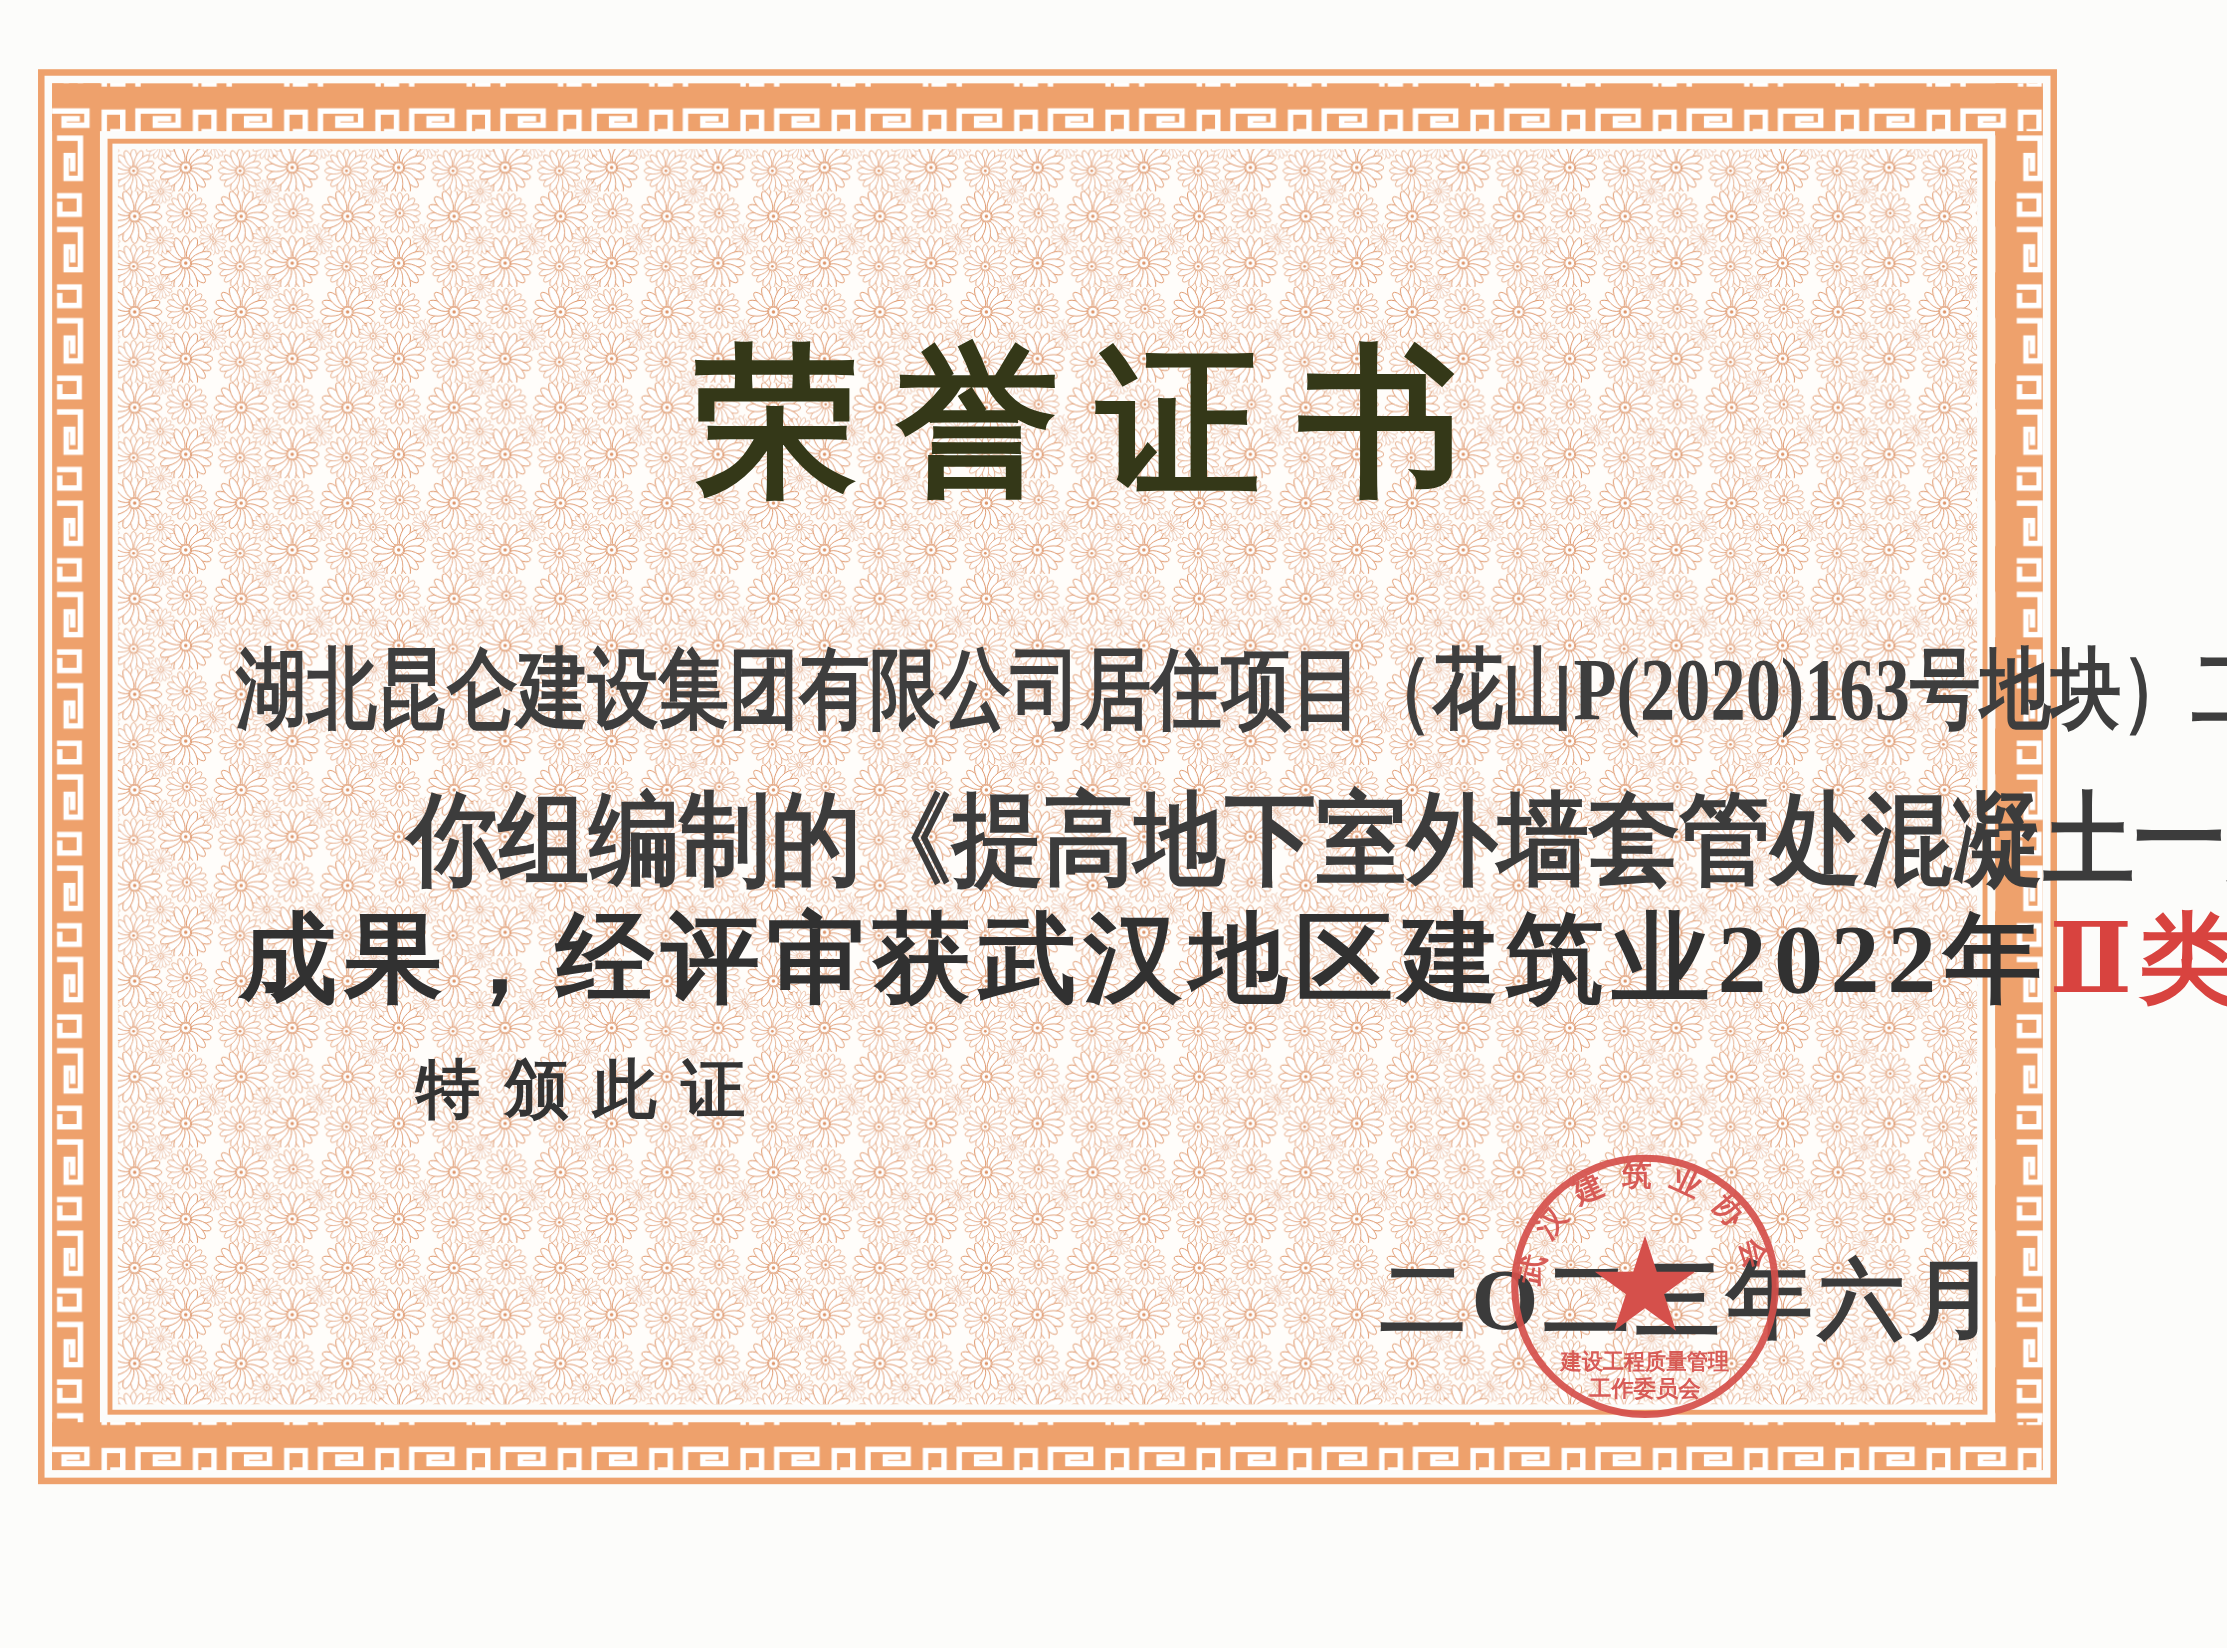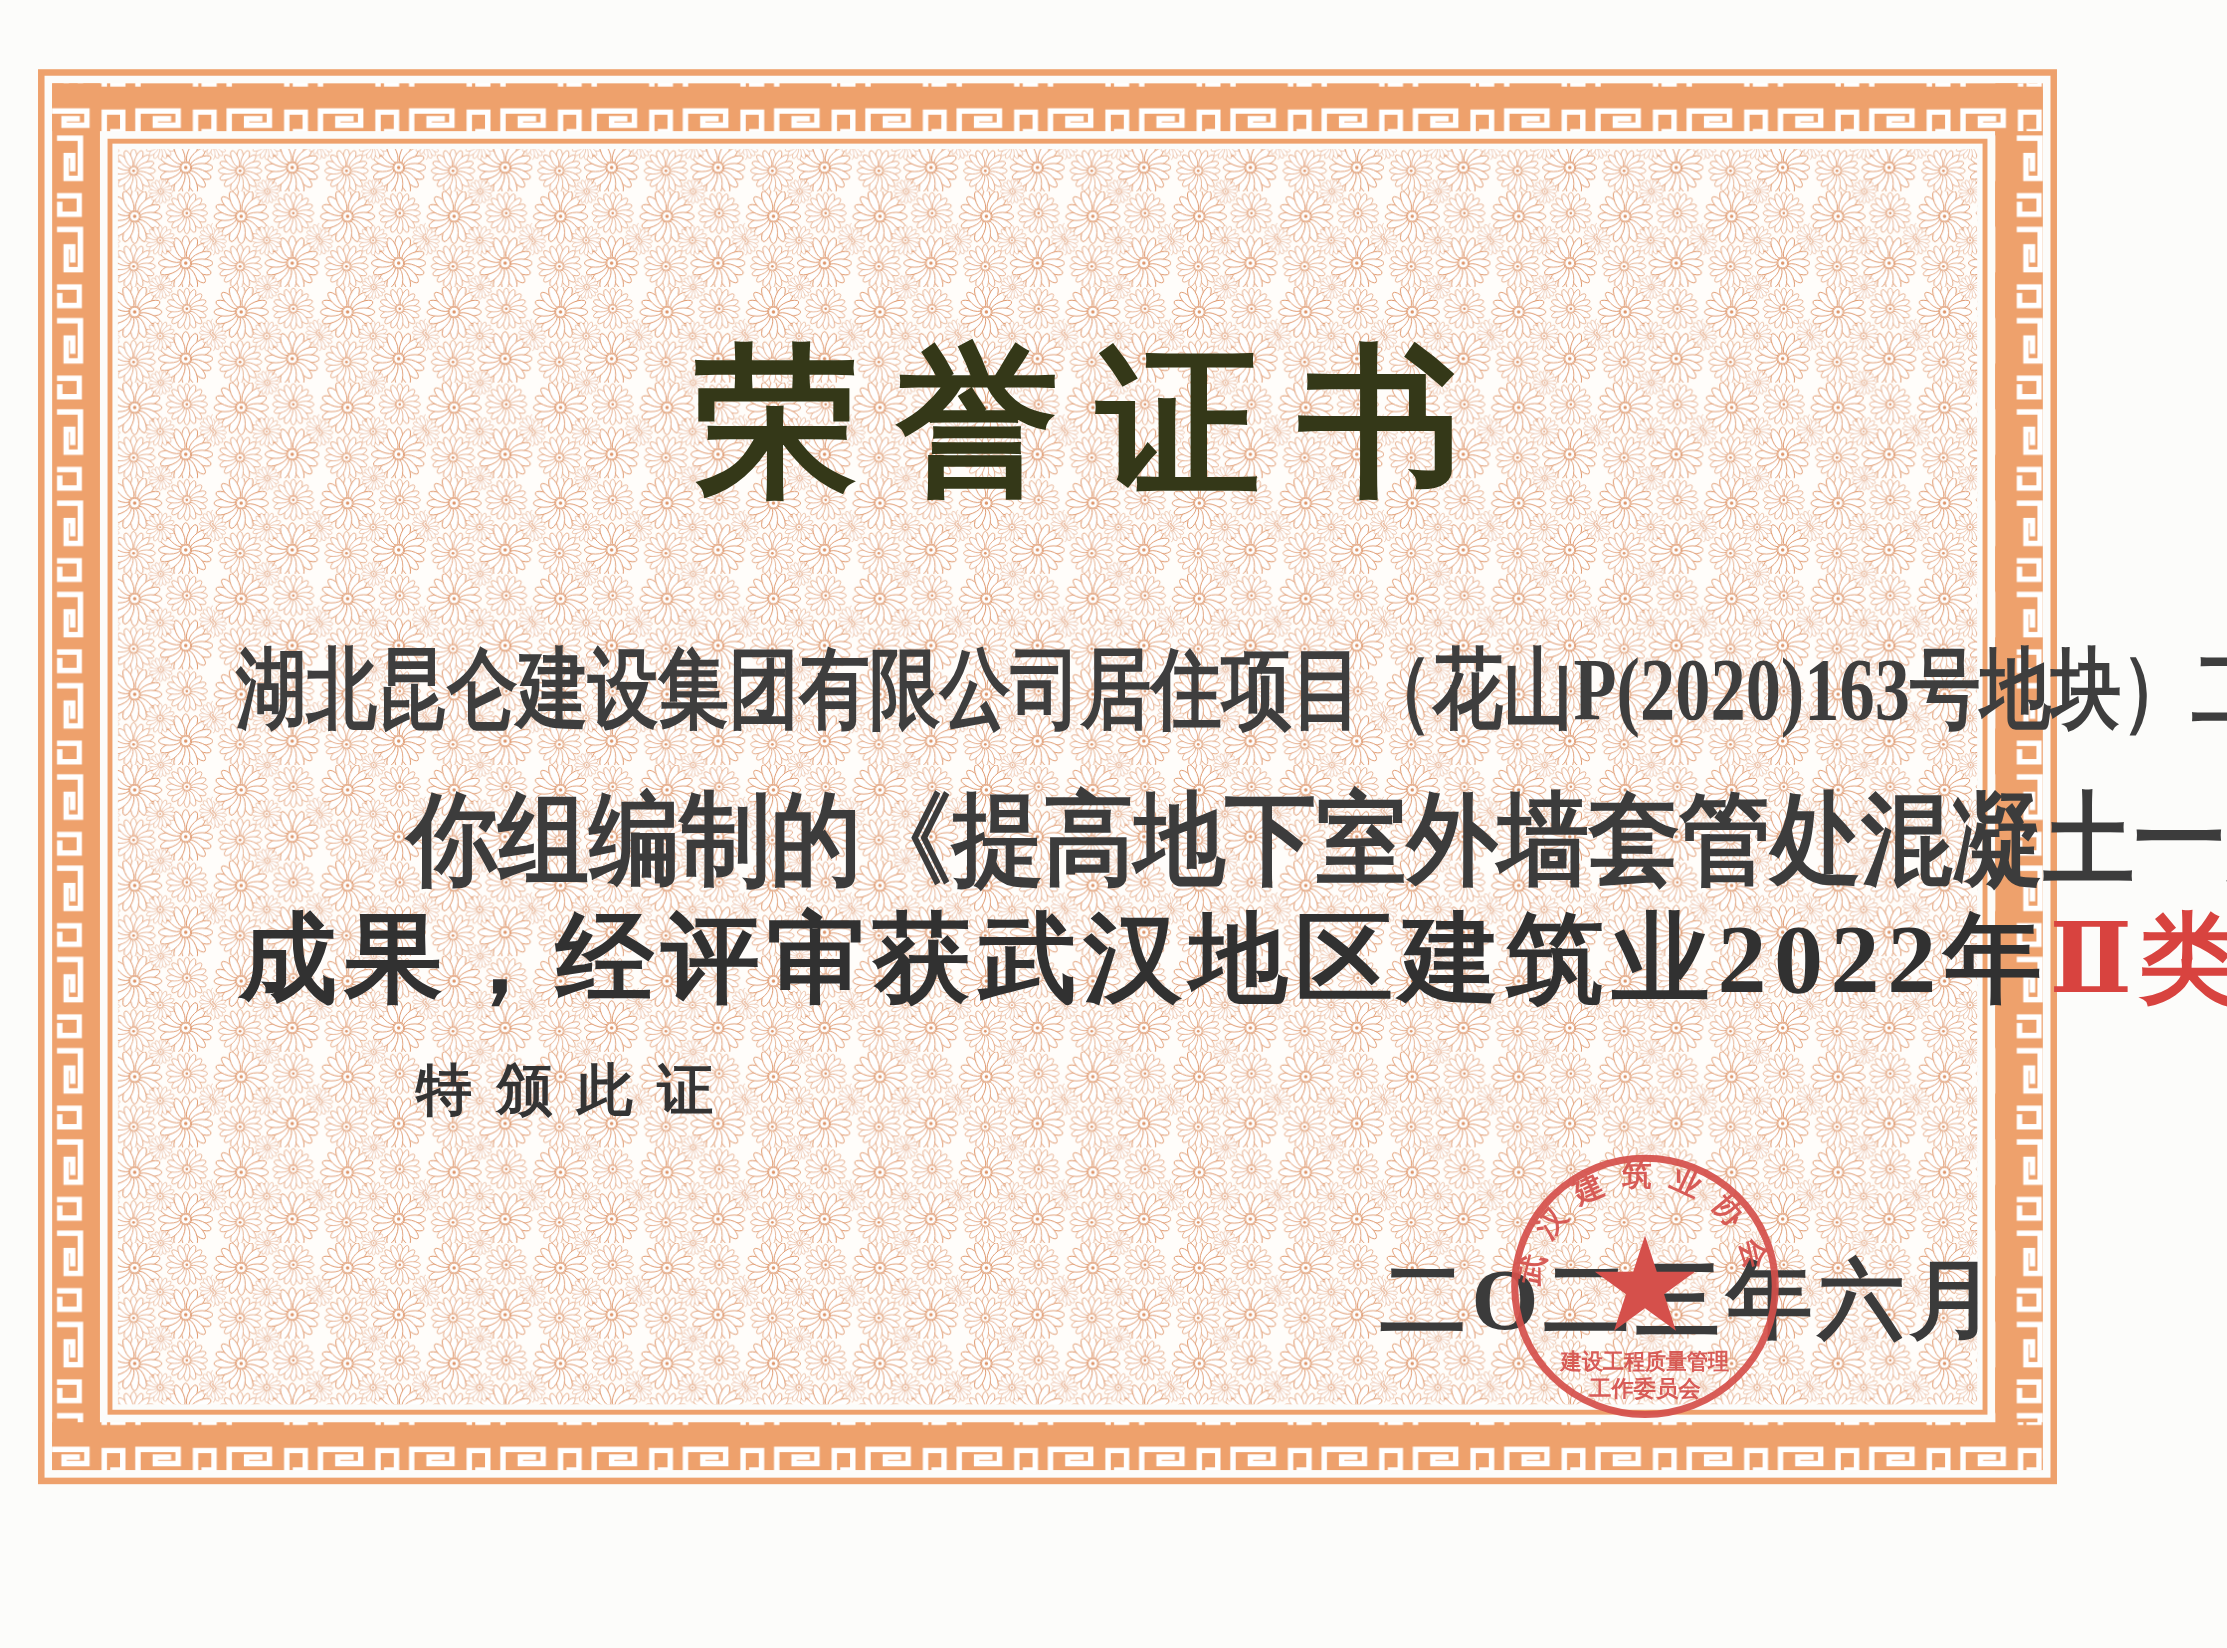--- a/index.html
+++ b/index.html
@@ -50,21 +50,21 @@
   }
   #body-line-2{
     left:239px;top:908px;
     font-size:98px;line-height:103px;font-weight:bold;
     letter-spacing:7.6px;
     color:#313131;
   }
   #body-line-2 .grade{color:var(--highlight-red);}
   #body-line-3{
     left:416px;top:1044px;
-    font-size:56px;line-height:92px;font-weight:bold;
+    font-size:64px;line-height:92px;font-weight:bold;
     letter-spacing:24.4px;
     color:#343434;
   }
   #date-line{
     left:1380px;top:1254px;
     font-size:86px;line-height:92px;font-weight:bold;
     letter-spacing:5.4px;
     color:#3b3b3b;
   }
   #seal{

